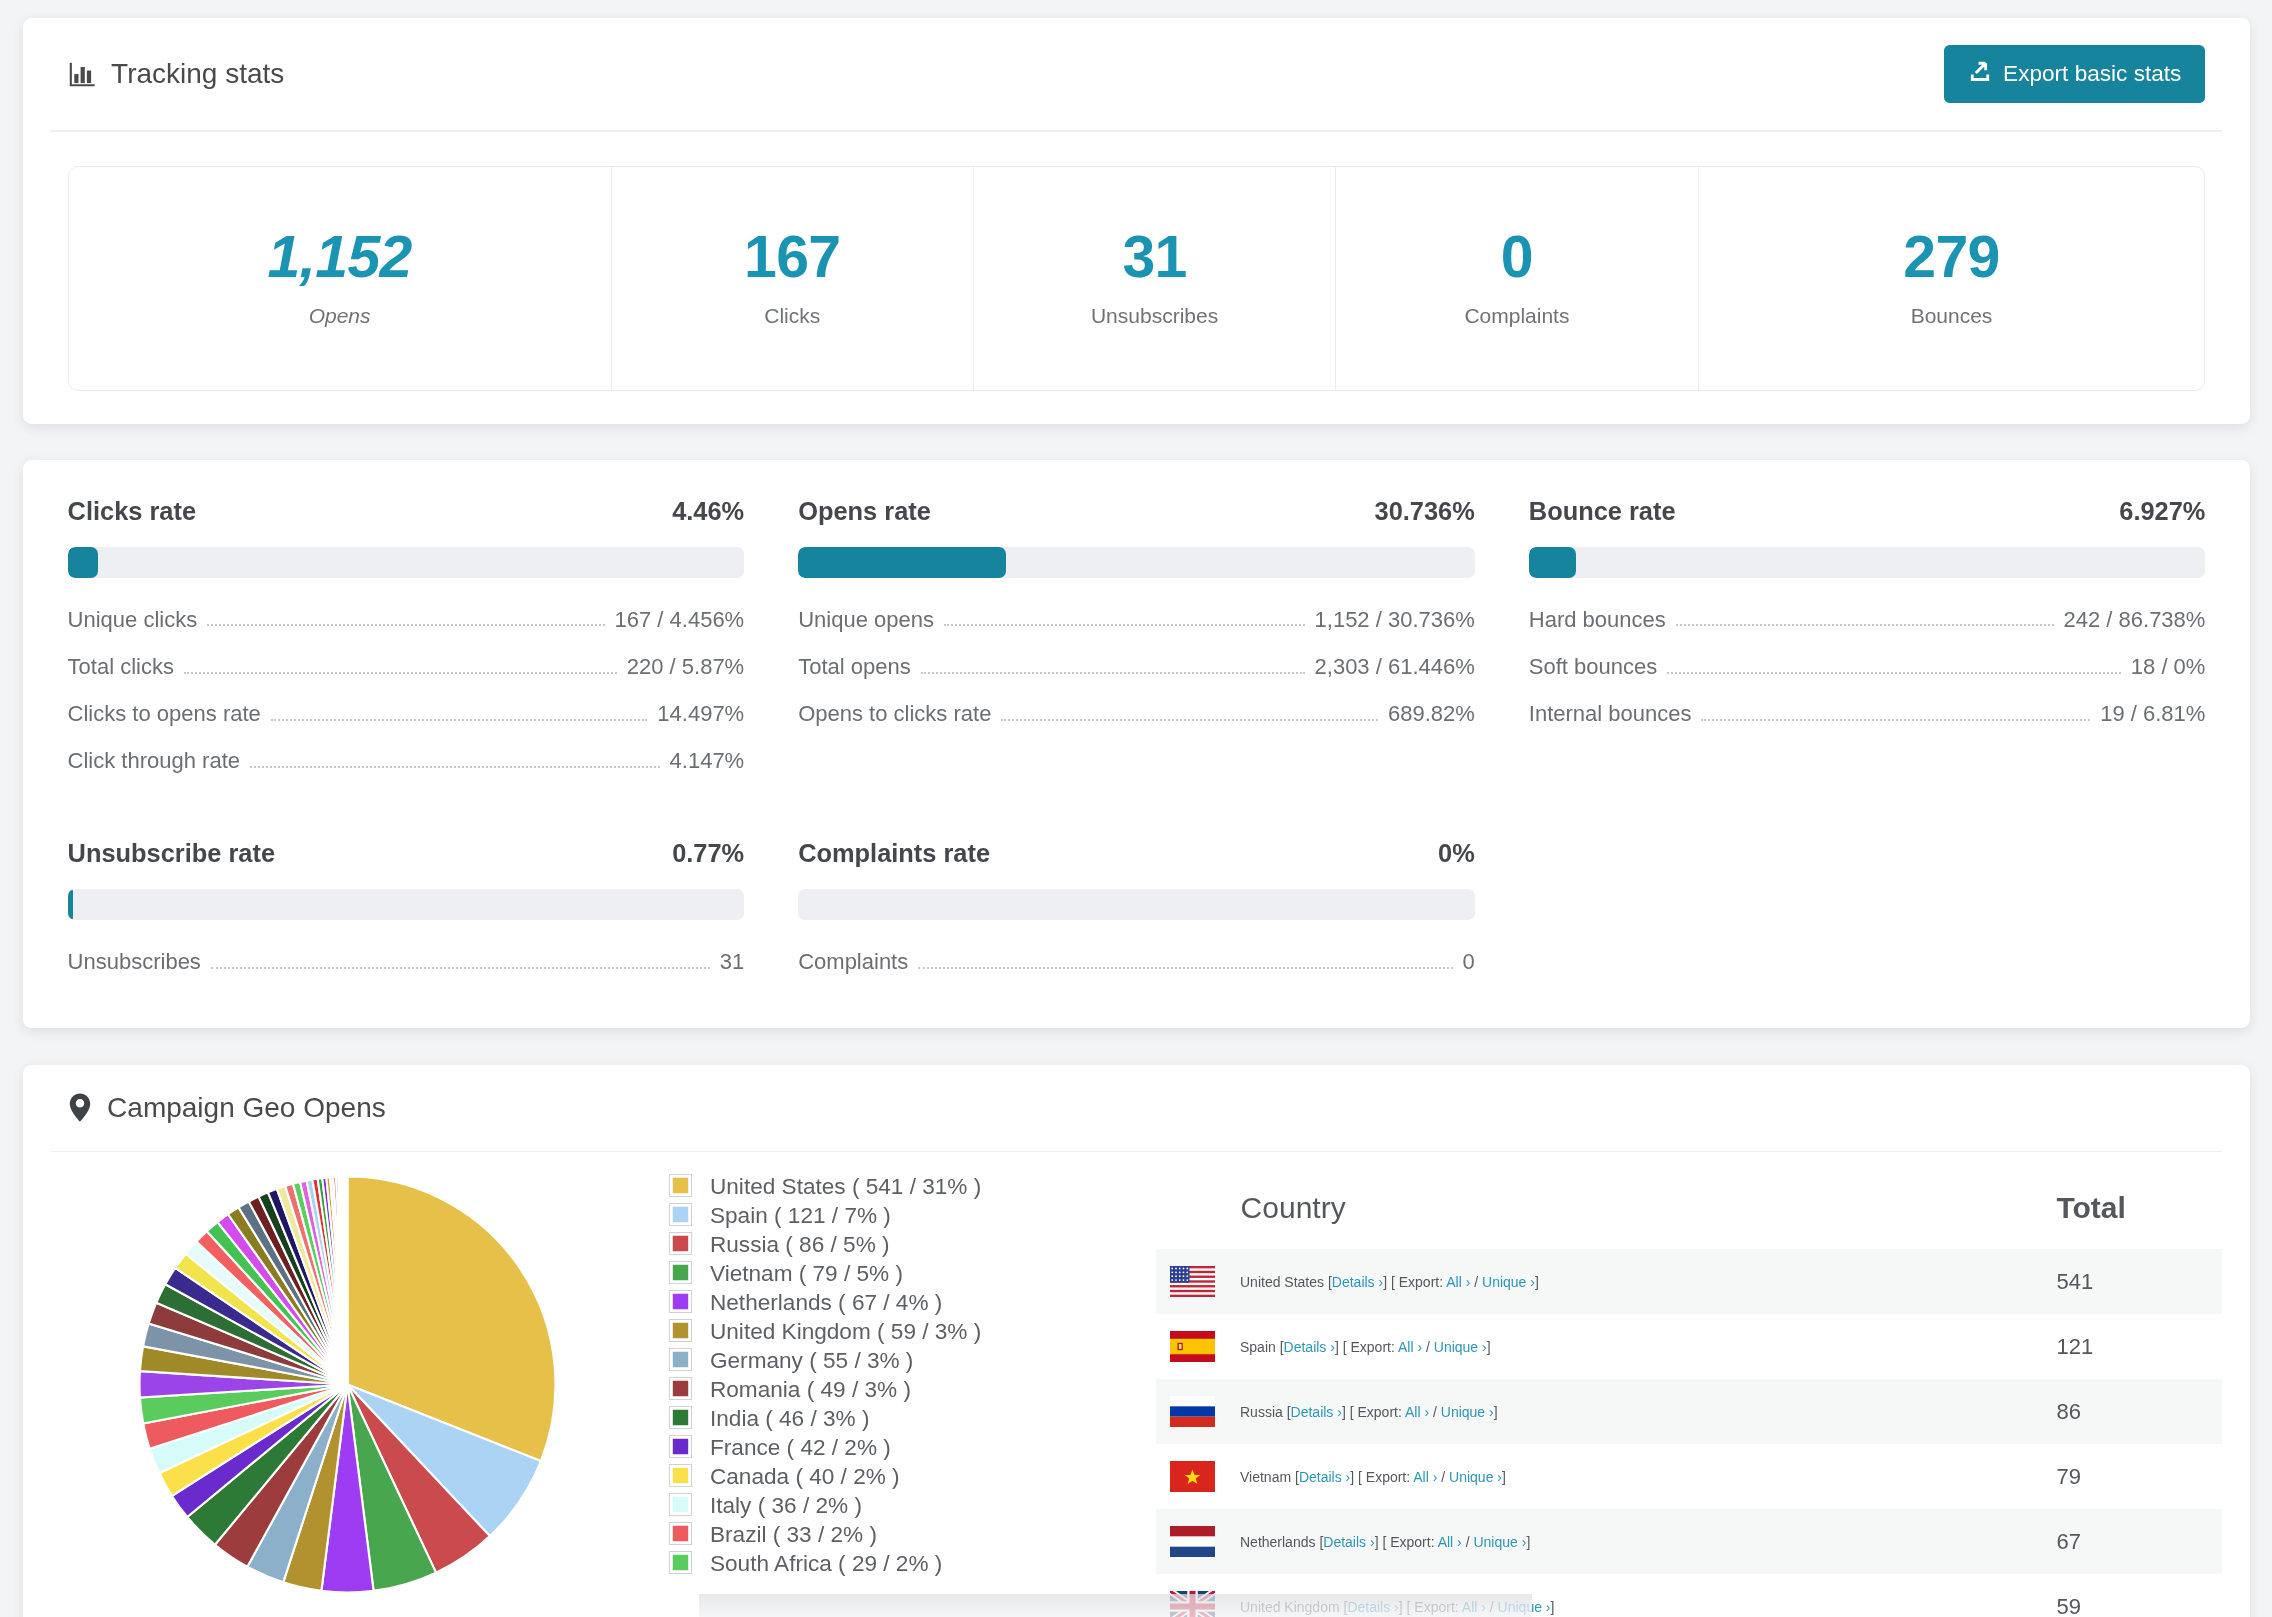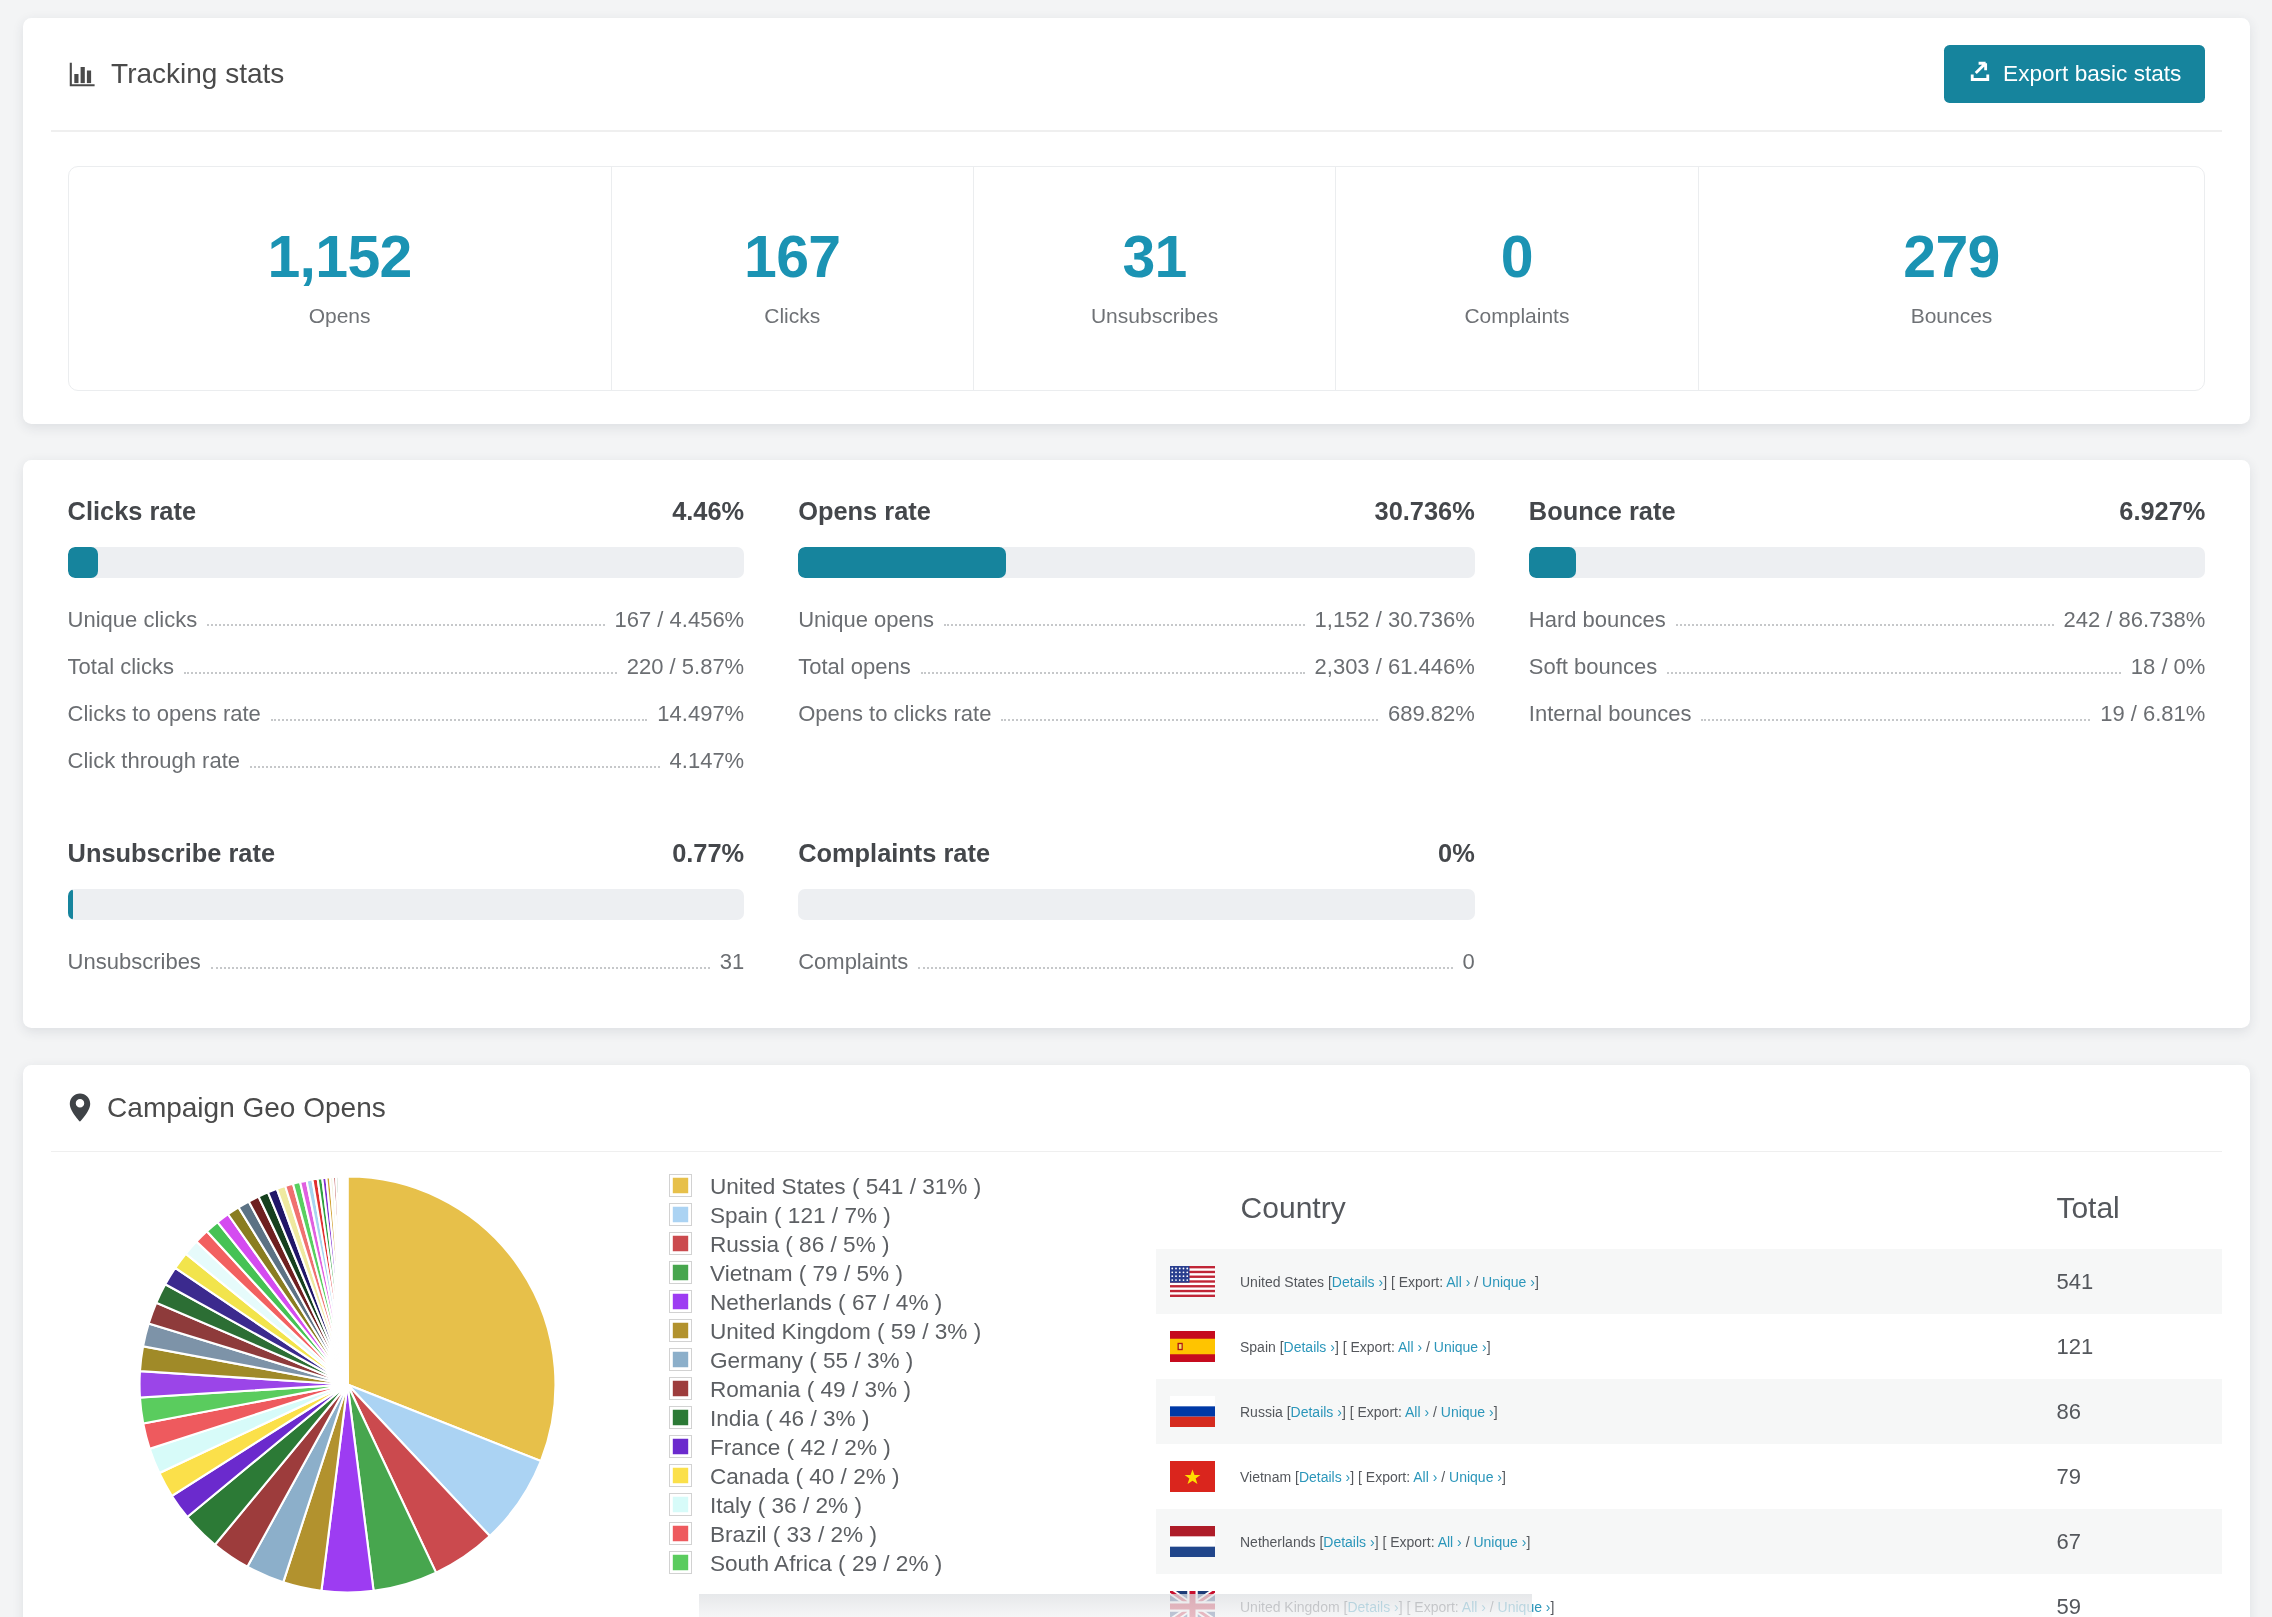--- a/index.html
+++ b/index.html
@@ -32,21 +32,21 @@
     display:flex; align-items:center; gap:11.3px;
     background:#16849d; color:#fff; border:none; cursor:pointer;
     font-family:inherit; font-size:22.6px; padding:14px 24px; border-radius:5.6px;
   }
   .stats-strip {
     display:flex; margin:34px 45px 0;
     border:1.4px solid #ebedef; border-radius:10px; overflow:hidden;
   }
   .stat-cell { text-align:center; padding:56px 0 62px; border-right:1.4px solid #ebedef; }
   .stat-cell:last-child { border-right:none; }
-  .stat-cell:nth-child(1){ flex:1.5; } .stat-cell:nth-child(2){ flex:1; }
+  .stat-cell:nth-child(1){ flex:1.5;font-style:italic; } .stat-cell:nth-child(2){ flex:1; }
   .stat-cell:nth-child(3){ flex:1; }  .stat-cell:nth-child(4){ flex:1; }
   .stat-cell:nth-child(5){ flex:1.4; }
   .stat-value { font-size:59px; font-weight:bold; color:#1b93b3; letter-spacing:-0.7px; }
   .stat-label { font-size:21px; color:#6f7276; margin-top:13px; }
 
   
   #card-rates { margin-top:36px; padding:37px 45px 42px; }
   .rates-grid { display:grid; grid-template-columns:repeat(3,1fr); column-gap:54px; row-gap:54px; }
   .rate-head { display:flex; justify-content:space-between; align-items:baseline; }
   .rate-title, .rate-value { font-size:25.4px; font-weight:bold; color:#44474b; }
@@ -65,21 +65,21 @@
   .legend { flex:none; width:487px; margin-left:110px; padding-top:1.4px; }
   .legend-item { display:flex; align-items:flex-start; height:29px; }
   .legend-swatch {
     flex:none; width:23px; height:23px; border:1.4px solid #d2d2d2;
     box-shadow:inset 0 0 0 2.8px #fff;
   }
   .legend-label { margin-left:18.4px; font-size:22.6px; color:#5c5f63; white-space:nowrap; }
   .geo-table { flex:1; min-width:0; }
   .gt-head { display:flex; padding:18.4px 14px 24px 85px; font-size:30px; color:#54575c; }
   .gt-head .gt-country { flex:1; }
-  .gt-head .gt-total { width:152px; }
+  .gt-head .gt-total { width:152px;font-weight:bold; }
   .geo-row { display:flex; align-items:center; padding:17px 14px; }
   .geo-row.alt { background:#f6f7f7; }
   .geo-row .flag { flex:none; width:45px; height:31px; margin-right:25.4px; }
   .geo-row .flag svg { display:block; width:45px; height:31px; }
   .row-text { flex:1; font-size:14px; color:#54575c; white-space:nowrap; overflow:hidden; }
   .row-total { width:152px; font-size:22px; color:#54575c; }
   .lnk { color:#2b96ba; cursor:pointer; }
   .row-text .dim { color:#54575c; }
 
   .bottom-band {

